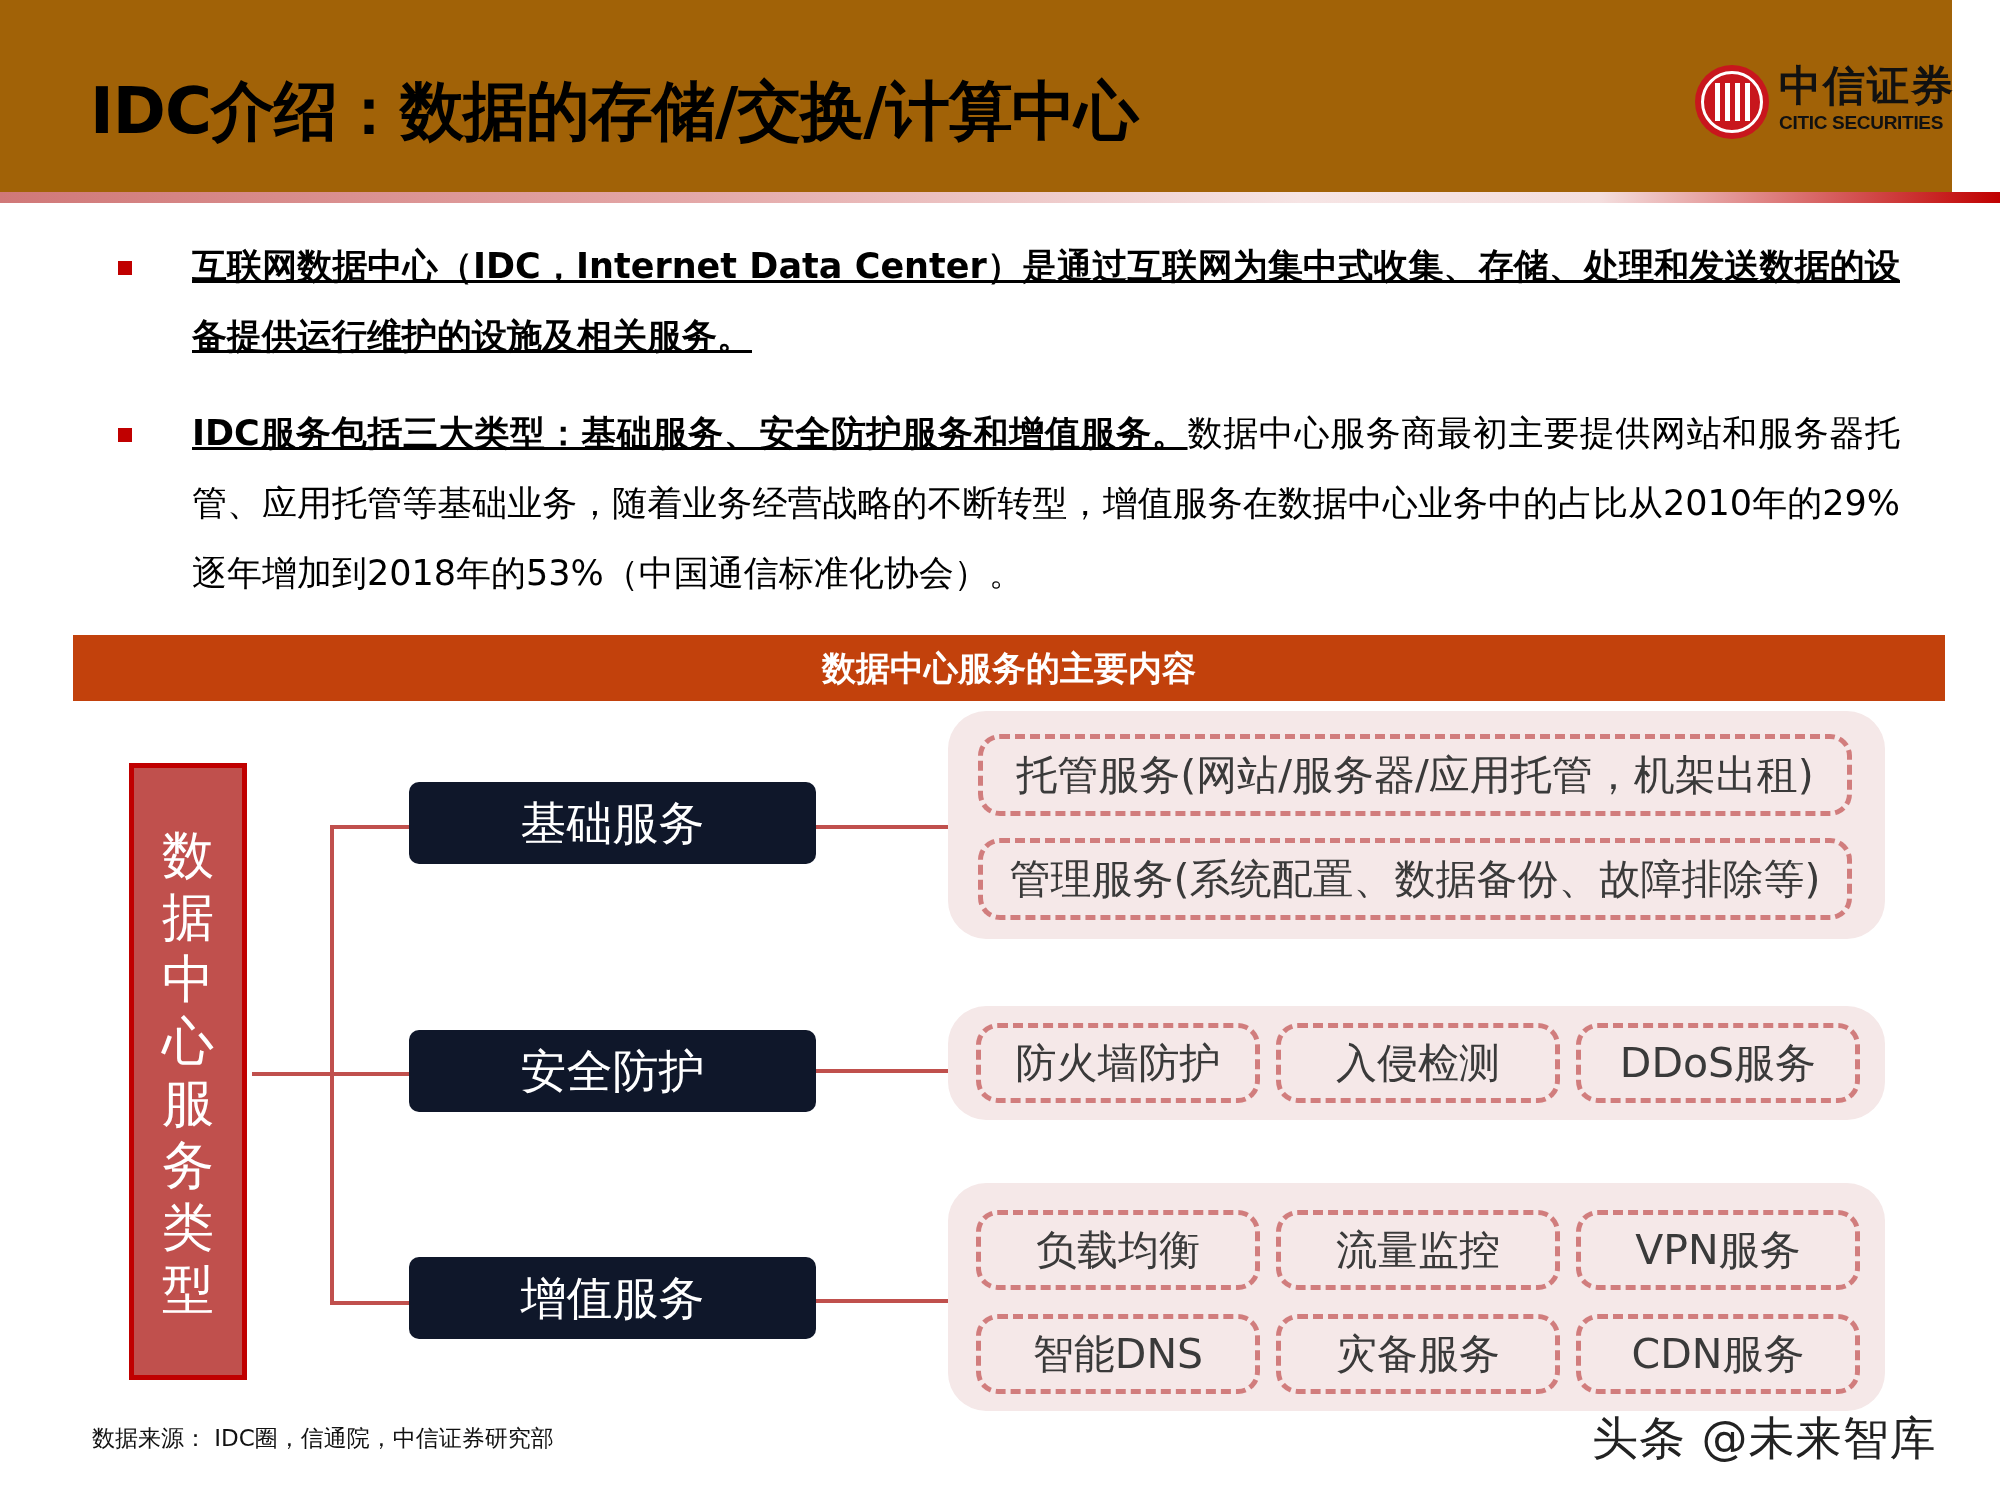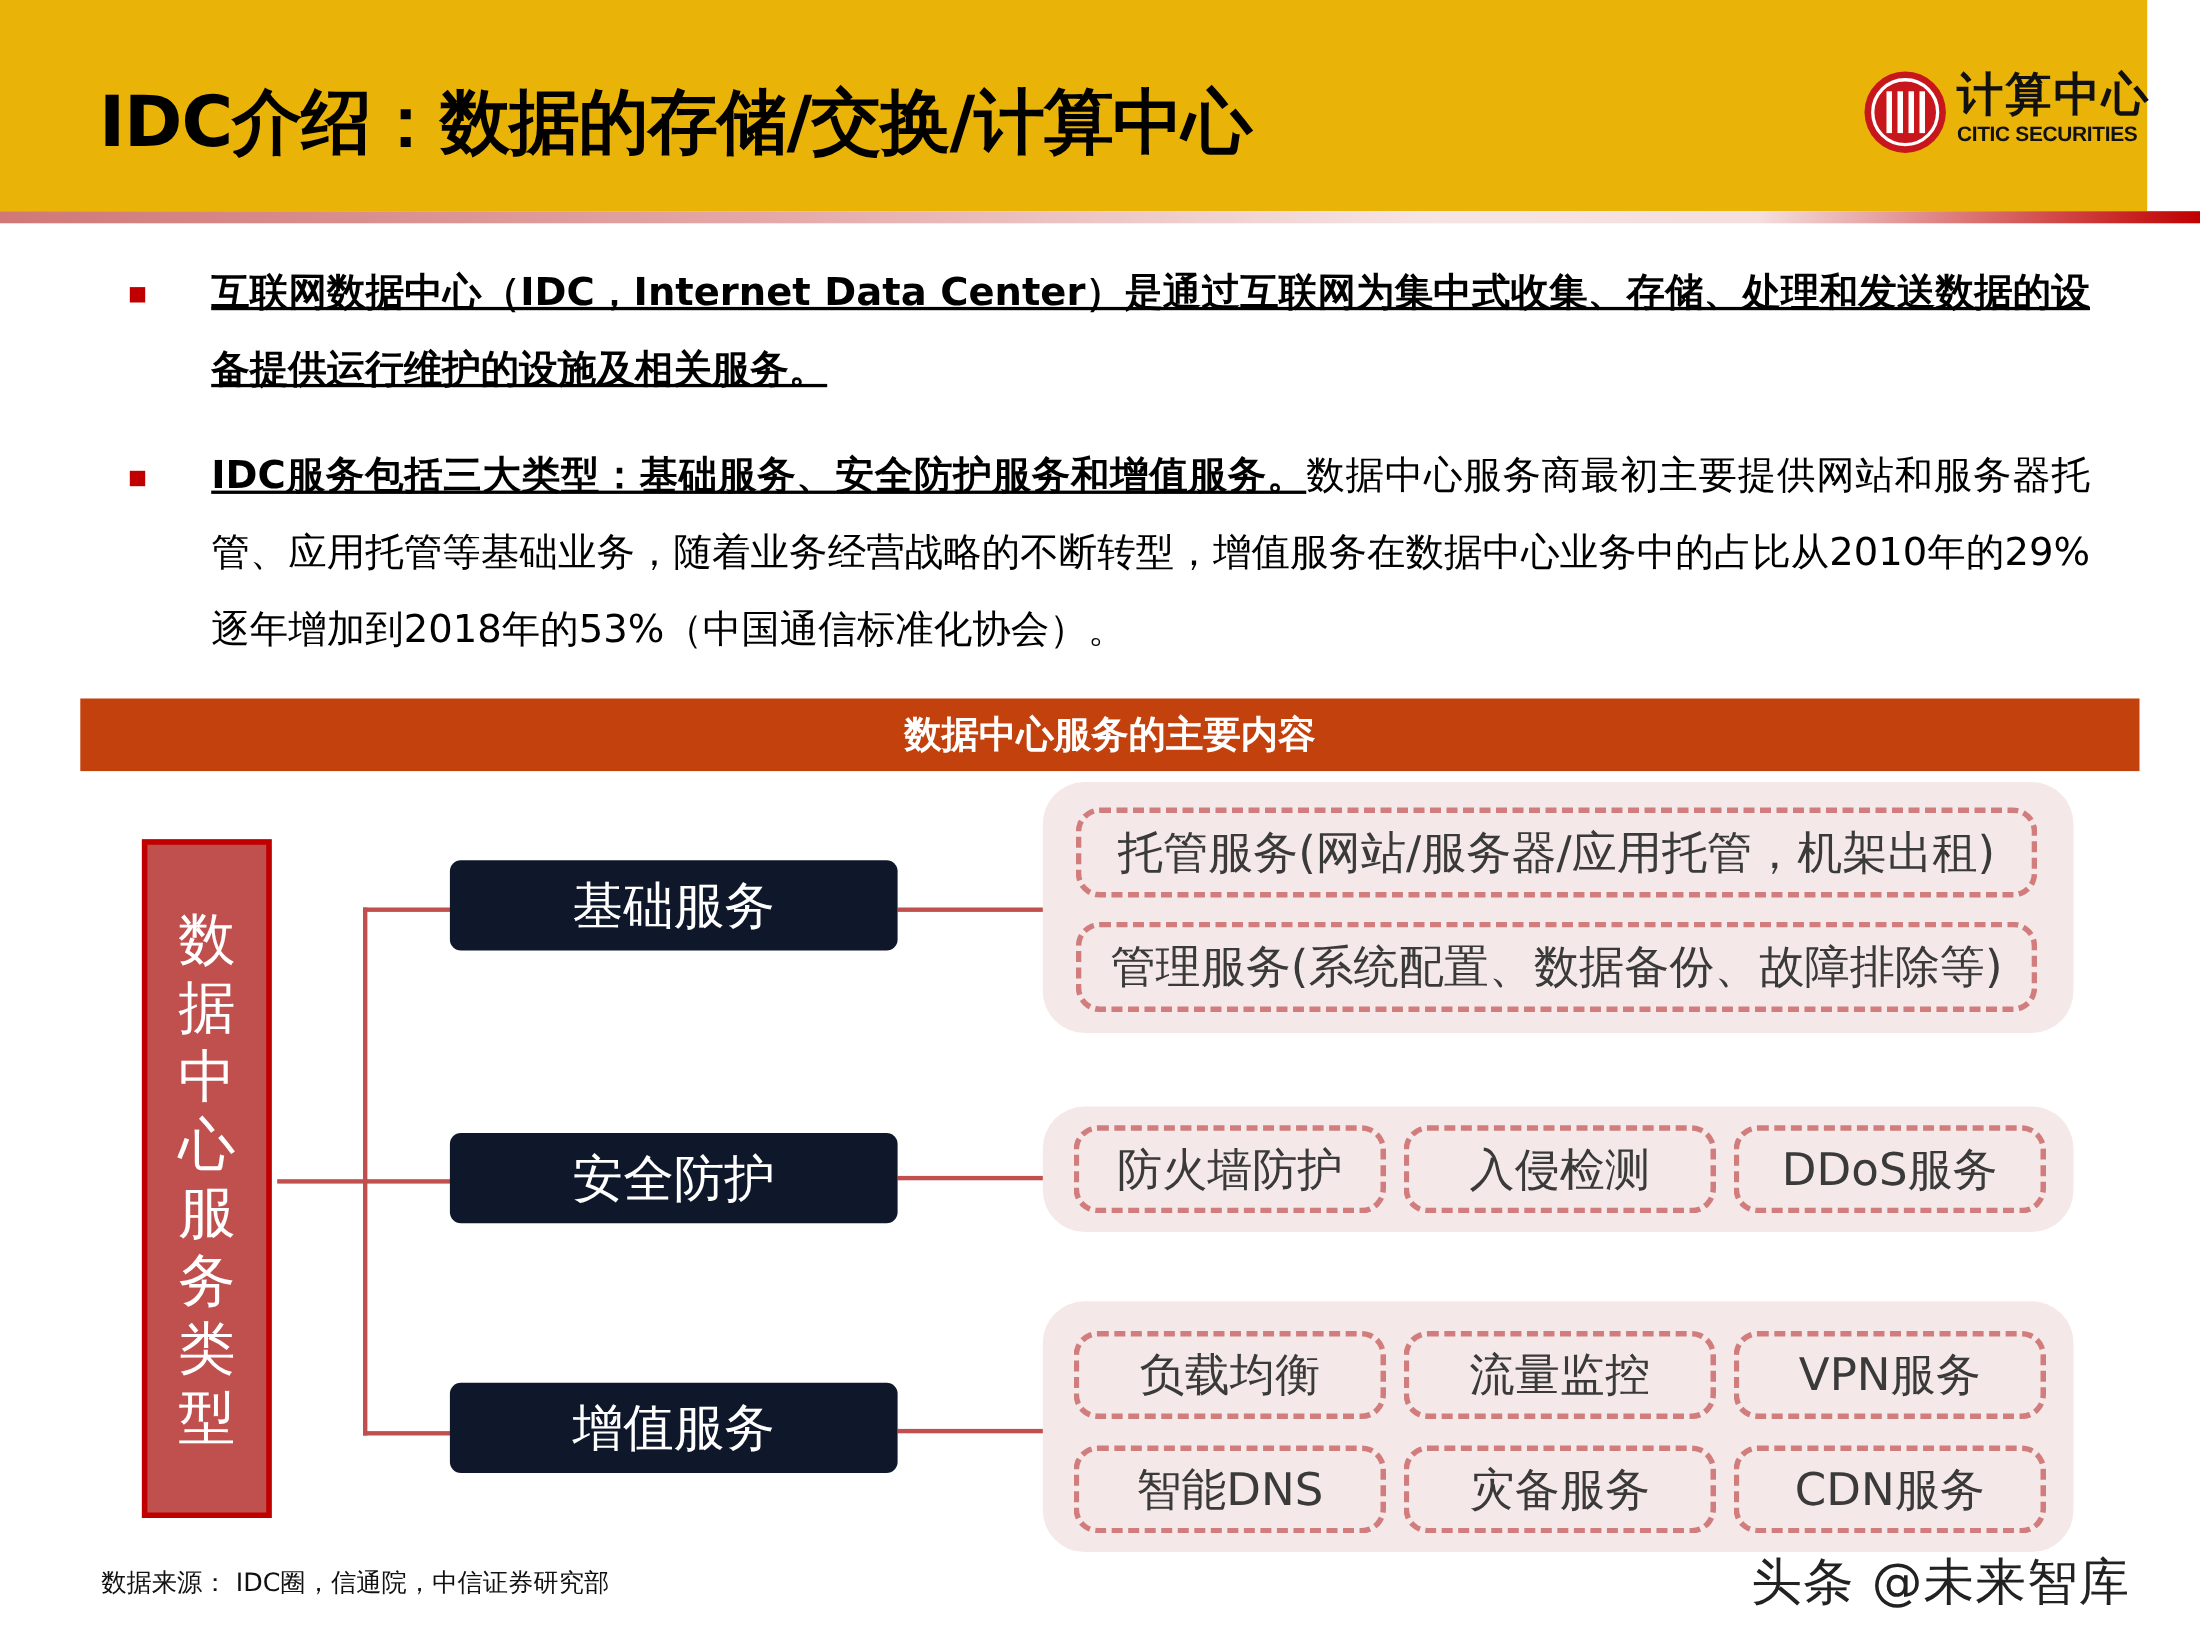--- a/index.html
+++ b/index.html
@@ -1,19 +1,19 @@
 <!DOCTYPE html>
 <html><head>
 <meta charset="utf-8">
 <style>
   * { box-sizing: border-box; margin: 0; padding: 0; }
   html, body { width: 2000px; height: 1500px; background: #ffffff; overflow: hidden; }
   body { position: relative; font-family: "DejaVu Sans", "Liberation Sans", sans-serif; color: #000; }
 
-  .header { position: absolute; left: 0; top: 0; width: 1952px; height: 192px; background: #eab308; }
+  .header { position: absolute; left: 0; top: 0; width: 1952px; height: 192px; background: #a16207; }
   .title { position: absolute; left: 90px; top: 68px; font-size: 64px; font-weight: bold; letter-spacing: -1px; color: #000; white-space: nowrap; }
   .header-rule { position: absolute; left: 0; top: 192px; width: 2000px; height: 11px;
     background: linear-gradient(to right, #d07878 0%, #e4a8a8 35%, #f6e4e4 65%, #f4dede 80%, #c00000 100%); }
 
   .logo { position: absolute; left: 1695px; top: 62px; width: 270px; height: 80px; }
   .logo-circle { position: absolute; left: 0; top: 3px; width: 74px; height: 74px; border-radius: 50%; background: #c8161d; overflow: hidden; }
   .logo-circle .ring { position: absolute; left: 6px; top: 6px; width: 62px; height: 62px; border-radius: 50%; border: 3px solid #fff; }
   .logo-circle .bar { position: absolute; top: 18px; width: 5px; height: 38px; background: #fff; }
   .logo-cn { position: absolute; left: 84px; top: -4px; font-family: "DejaVu Serif", "Liberation Serif", serif; font-weight: bold; font-size: 42px; color: #111; letter-spacing: 2px; white-space: nowrap; }
   .logo-en { position: absolute; left: 84px; top: 50px; font-family: "Liberation Sans", sans-serif; font-size: 19px; font-weight: bold; color: #111; white-space: nowrap; letter-spacing: -0.3px; }
@@ -47,21 +47,21 @@
 <div class="header">
   <div class="title">IDC介绍：数据的存储/交换/计算中心</div>
   <div class="logo">
     <div class="logo-circle">
       <div class="ring"></div>
       <div class="bar" style="left:20px"></div>
       <div class="bar" style="left:30px"></div>
       <div class="bar" style="left:40px"></div>
       <div class="bar" style="left:50px"></div>
     </div>
-    <div class="logo-cn">计算中心</div>
+    <div class="logo-cn">中信证券</div>
     <div class="logo-en">CITIC SECURITIES</div>
   </div>
 </div>
 <div class="header-rule"></div>
 
 <div class="bullet" style="top:261px"></div>
 <div class="para" style="top:231px">
   <b>互联网数据中心（IDC，Internet Data Center）是通过互联网为集中式收集、存储、处理和发送数据的设备提供运行维护的设施及相关服务。</b><span></span>
 </div>
 

